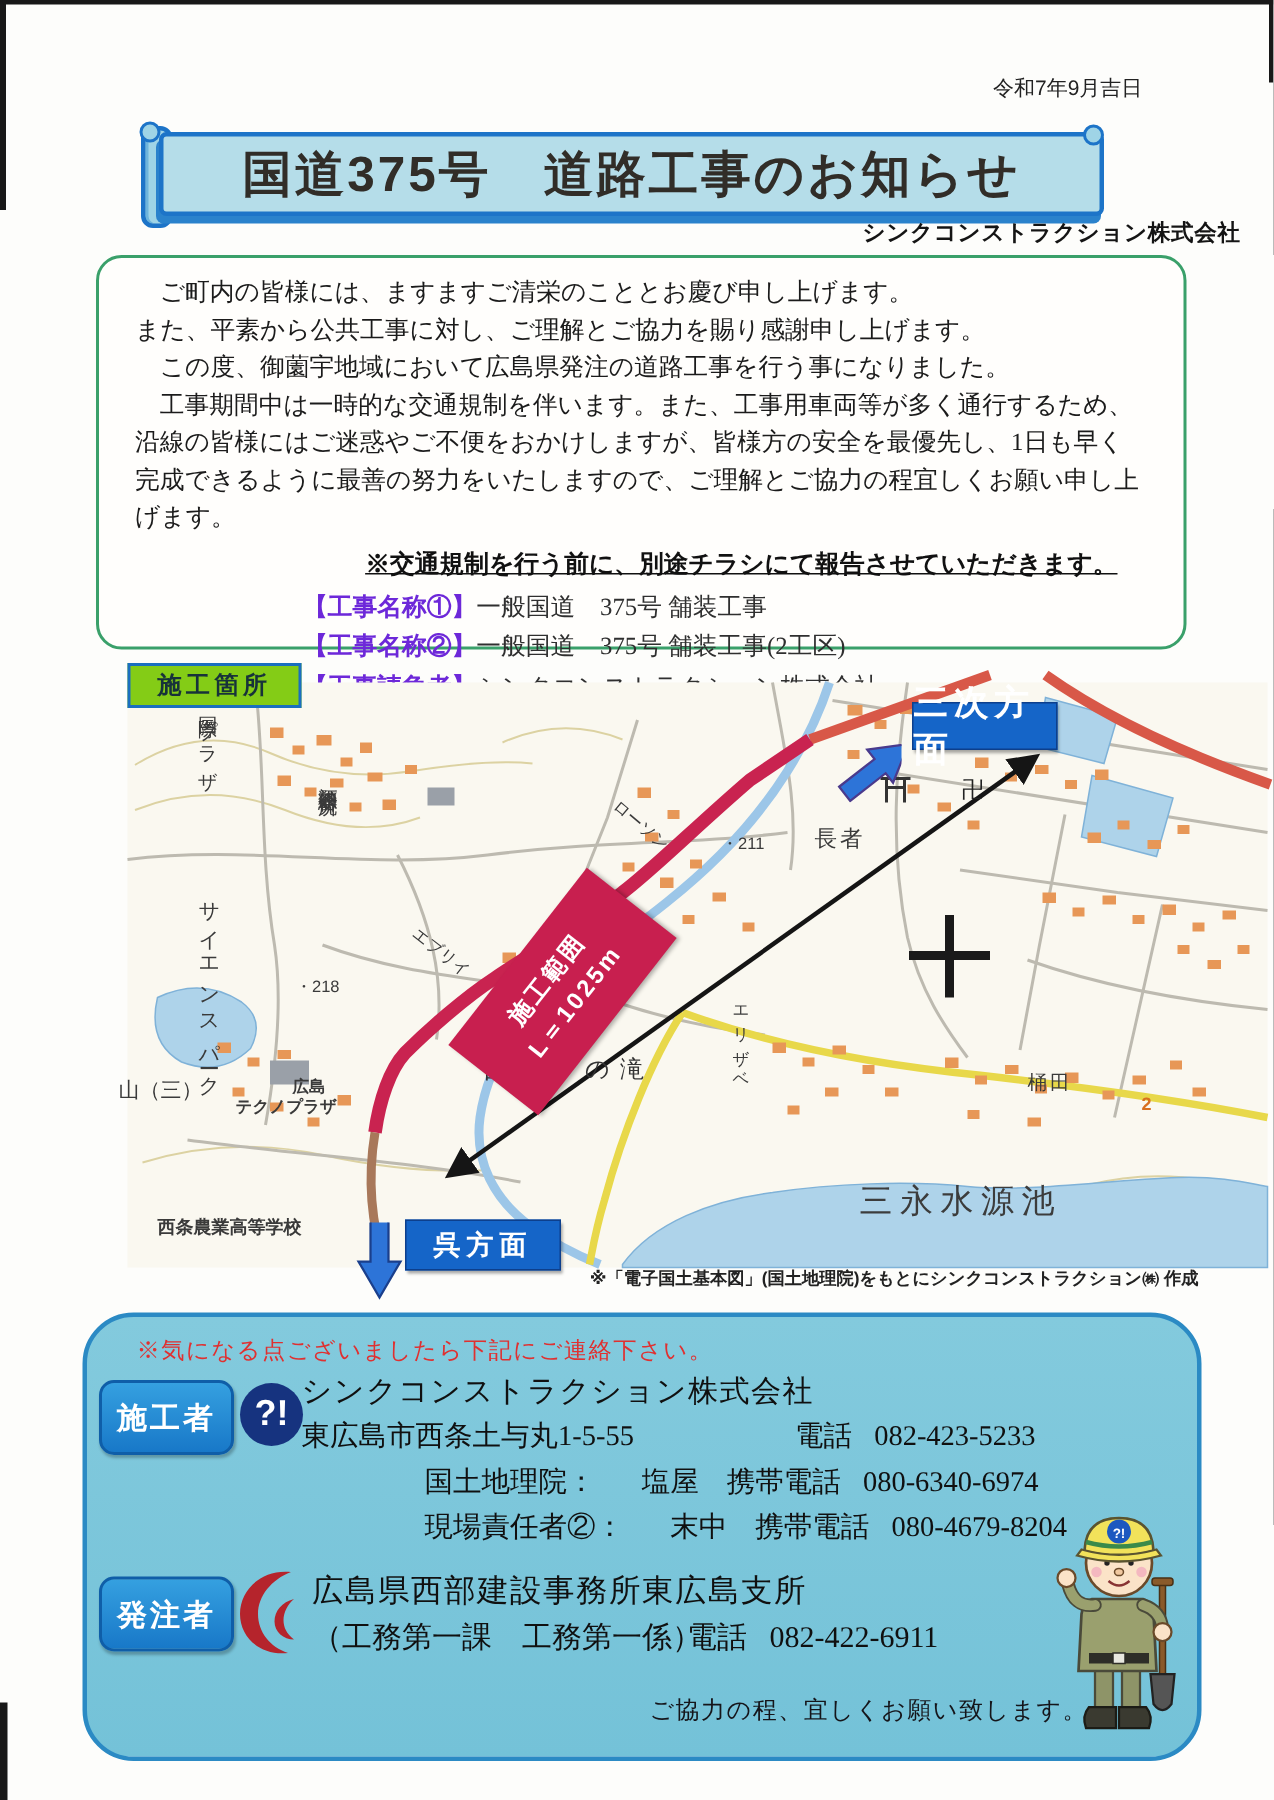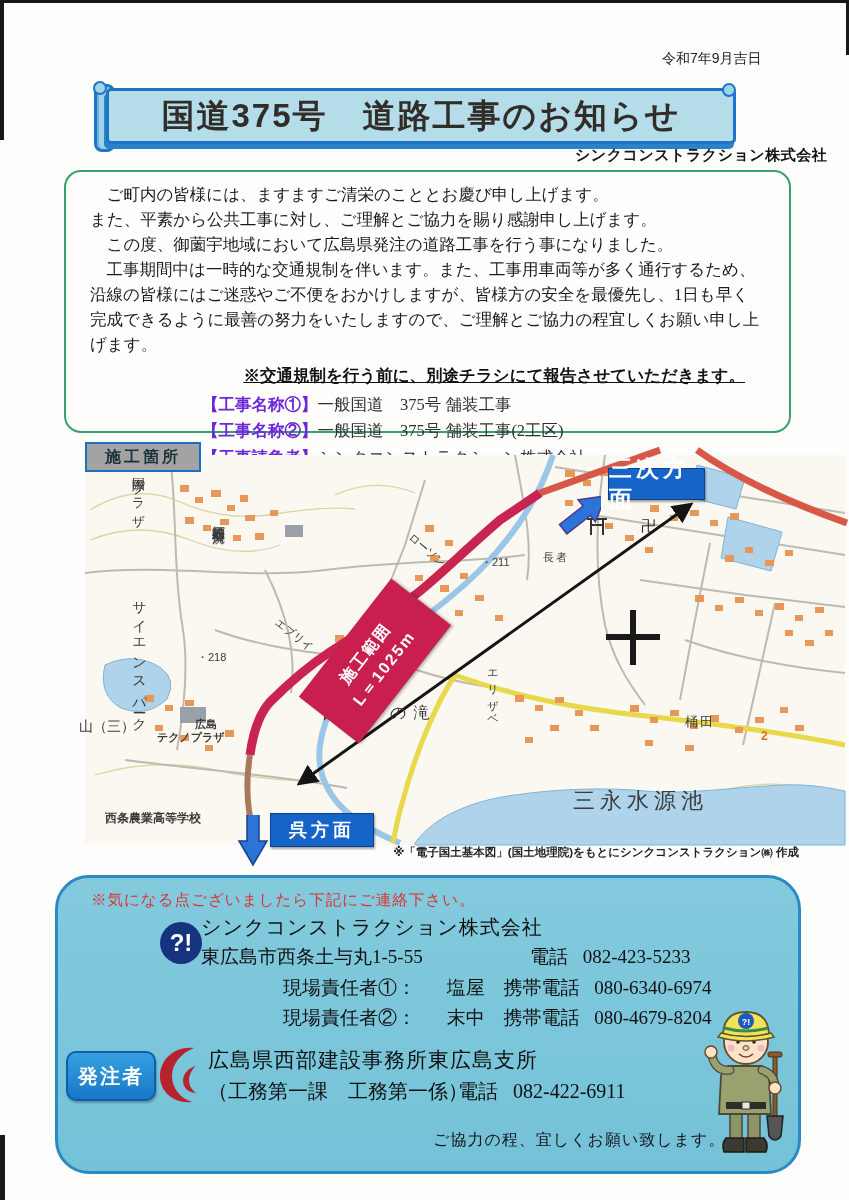--- a/index.html
+++ b/index.html
@@ -26,21 +26,21 @@
     padding:10px 24px 6px 24px;box-sizing:border-box;
   }
   .greetbox p{margin:0;font-size:16.5px;line-height:1.52;color:#1b1b1b;}
   .notice{font-size:16.5px;font-weight:bold;text-decoration:underline;text-align:right;margin:7px 20px 5px 0;color:#111;}
   .details{margin:2px 0 0 112px;font-size:16.5px;line-height:1.62;}
   .d-label-green{color:#6d28d9;font-weight:bold;}
   .d-value{color:#2f2f2f;}
   .d-red{color:#d42424;font-weight:bold;}
   
   .map-tag{
-    background:#a3a3a3;border:2.5px solid #1a6fc0;color:#17323a;font-weight:bold;
+    background:#84cc16;border:2.5px solid #1a6fc0;color:#17323a;font-weight:bold;
     font-size:16px;display:flex;align-items:center;justify-content:center;letter-spacing:3px;
   }
   .map-wrap{overflow:visible;}
   .map-label{position:absolute;color:#3a3a3a;white-space:nowrap;pointer-events:none;}
   .vert{writing-mode:vertical-rl;}
   .dirbox{
     background:#1565c8;border:1.5px solid #0d3f8c;color:#fff;font-weight:bold;
     display:flex;align-items:center;justify-content:center;letter-spacing:4px;
     box-shadow:1px 2px 2px rgba(0,0,0,.35);
   }
@@ -268,21 +268,21 @@
     </svg>
 
     
     <div class="map-label vert" style="left:44px;top:12px;font-size:13px;letter-spacing:2px;">国際プラザ</div>
     <div class="map-label vert" style="left:124px;top:60px;font-size:13px;letter-spacing:1px;">酒類総合研究所</div>
     <div class="map-label vert" style="left:46px;top:136px;font-size:14px;letter-spacing:3px;">サイエンスパーク</div>
     <div class="map-label" style="left:-6px;top:263px;font-size:14px;">山（三）</div>
     <div class="map-label" style="left:86px;top:262px;font-size:11px;font-weight:bold;text-align:center;width:70px;">広島</div>
     <div class="map-label" style="left:72px;top:275px;font-size:11px;font-weight:bold;">テクノプラザ</div>
     <div class="map-label" style="left:20px;top:355px;font-size:12px;font-weight:bold;">西条農業高等学校</div>
-    <div class="map-label" style="left:458px;top:95px;font-size:11px;letter-spacing:2px;">長者</div>
+    <div class="map-label" style="left:458px;top:95px;font-size:15px;letter-spacing:2px;">長者</div>
     <div class="map-label" style="left:396px;top:100px;font-size:11px;">・211</div>
     <div class="map-label" style="left:112px;top:195px;font-size:11px;">・218</div>
     <div class="map-label" style="left:236px;top:248px;font-size:16px;letter-spacing:7px;color:#333;">吾妻子の滝</div>
     <div class="map-label" style="left:488px;top:331px;font-size:22px;letter-spacing:5px;color:#3c3c3c;">三永水源池</div>
     <div class="map-label" style="left:600px;top:258px;font-size:13px;letter-spacing:2px;">桶田</div>
     <div class="map-label" style="left:330px;top:75px;font-size:11px;transform:rotate(40deg);transform-origin:left top;">ローソン</div>
     <div class="map-label" style="left:300px;top:133px;font-size:11px;transform:rotate(48deg);transform-origin:left top;">ラパン</div>
     <div class="map-label" style="left:196px;top:160px;font-size:11px;transform:rotate(38deg);transform-origin:left top;">エブリイ</div>
     <div class="map-label vert" style="left:400px;top:208px;font-size:11px;letter-spacing:2px;">エリザベ</div>
     <div class="map-label" style="left:556px;top:62px;font-size:15px;color:#222;">卍</div>
@@ -303,31 +303,32 @@
       <polygon points="0,8 30,8 30,0 54,14 30,28 30,20 0,20" fill="#2d74d8" stroke="#1a3f8c" stroke-width="1.5" transform="rotate(90 14 14) translate(-4 -4)"></polygon>
     </svg>
     <div class="abs dirbox" style="left:185px;top:358px;width:102px;height:32px;font-size:18px;">呉方面</div>
   </div>
 
   <div class="abs attrib" style="right:50px;top:845px;">※「電子国土基本図」(国土地理院)をもとにシンクコンストラクション㈱ 作成</div>
 
   <div class="abs panel" style="left:55px;top:875px;width:740px;height:293px;">
     <div class="abs panel-note serif" style="left:33px;top:12px;">※気になる点ございましたら下記にご連絡下さい。</div>
 
+    <div class="abs badge" style="left:8px;top:42px;width:86px;height:46px;">施工者</div>
     <div class="abs logo-circle" style="left:102px;top:44px;width:42px;height:42px;">?!</div>
 
     <div class="abs c-name serif" style="left:143px;top:36px;">シンクコンストラクション株式会社</div>
     <div class="abs c-line serif" style="left:143px;top:66px;">東広島市西条土与丸1-5-55</div>
     <div class="abs c-line serif" style="left:472px;top:66px;">
       <span>電話</span>
       <span style="margin-left:10px;">082-423-5233</span>
     </div>
 
     <div class="abs c-line serif" style="left:225px;top:97px;">
-      <span>現場責任者①：</span>
+      <span>国土地理院：</span>
       <span style="margin-left:26px;font-family:Liberation Mono, monospace;">塩屋</span>
       <span style="margin-left:14px;">携帯電話</span>
       <span style="margin-left:10px;">080-6340-6974</span>
     </div>
     <div class="abs c-line serif" style="left:225px;top:127px;">
       <span>現場責任者②：</span>
       <span style="margin-left:26px;">末中</span>
       <span style="margin-left:14px;">携帯電話</span>
       <span style="margin-left:10px;">080-4679-8204</span>
     </div>

